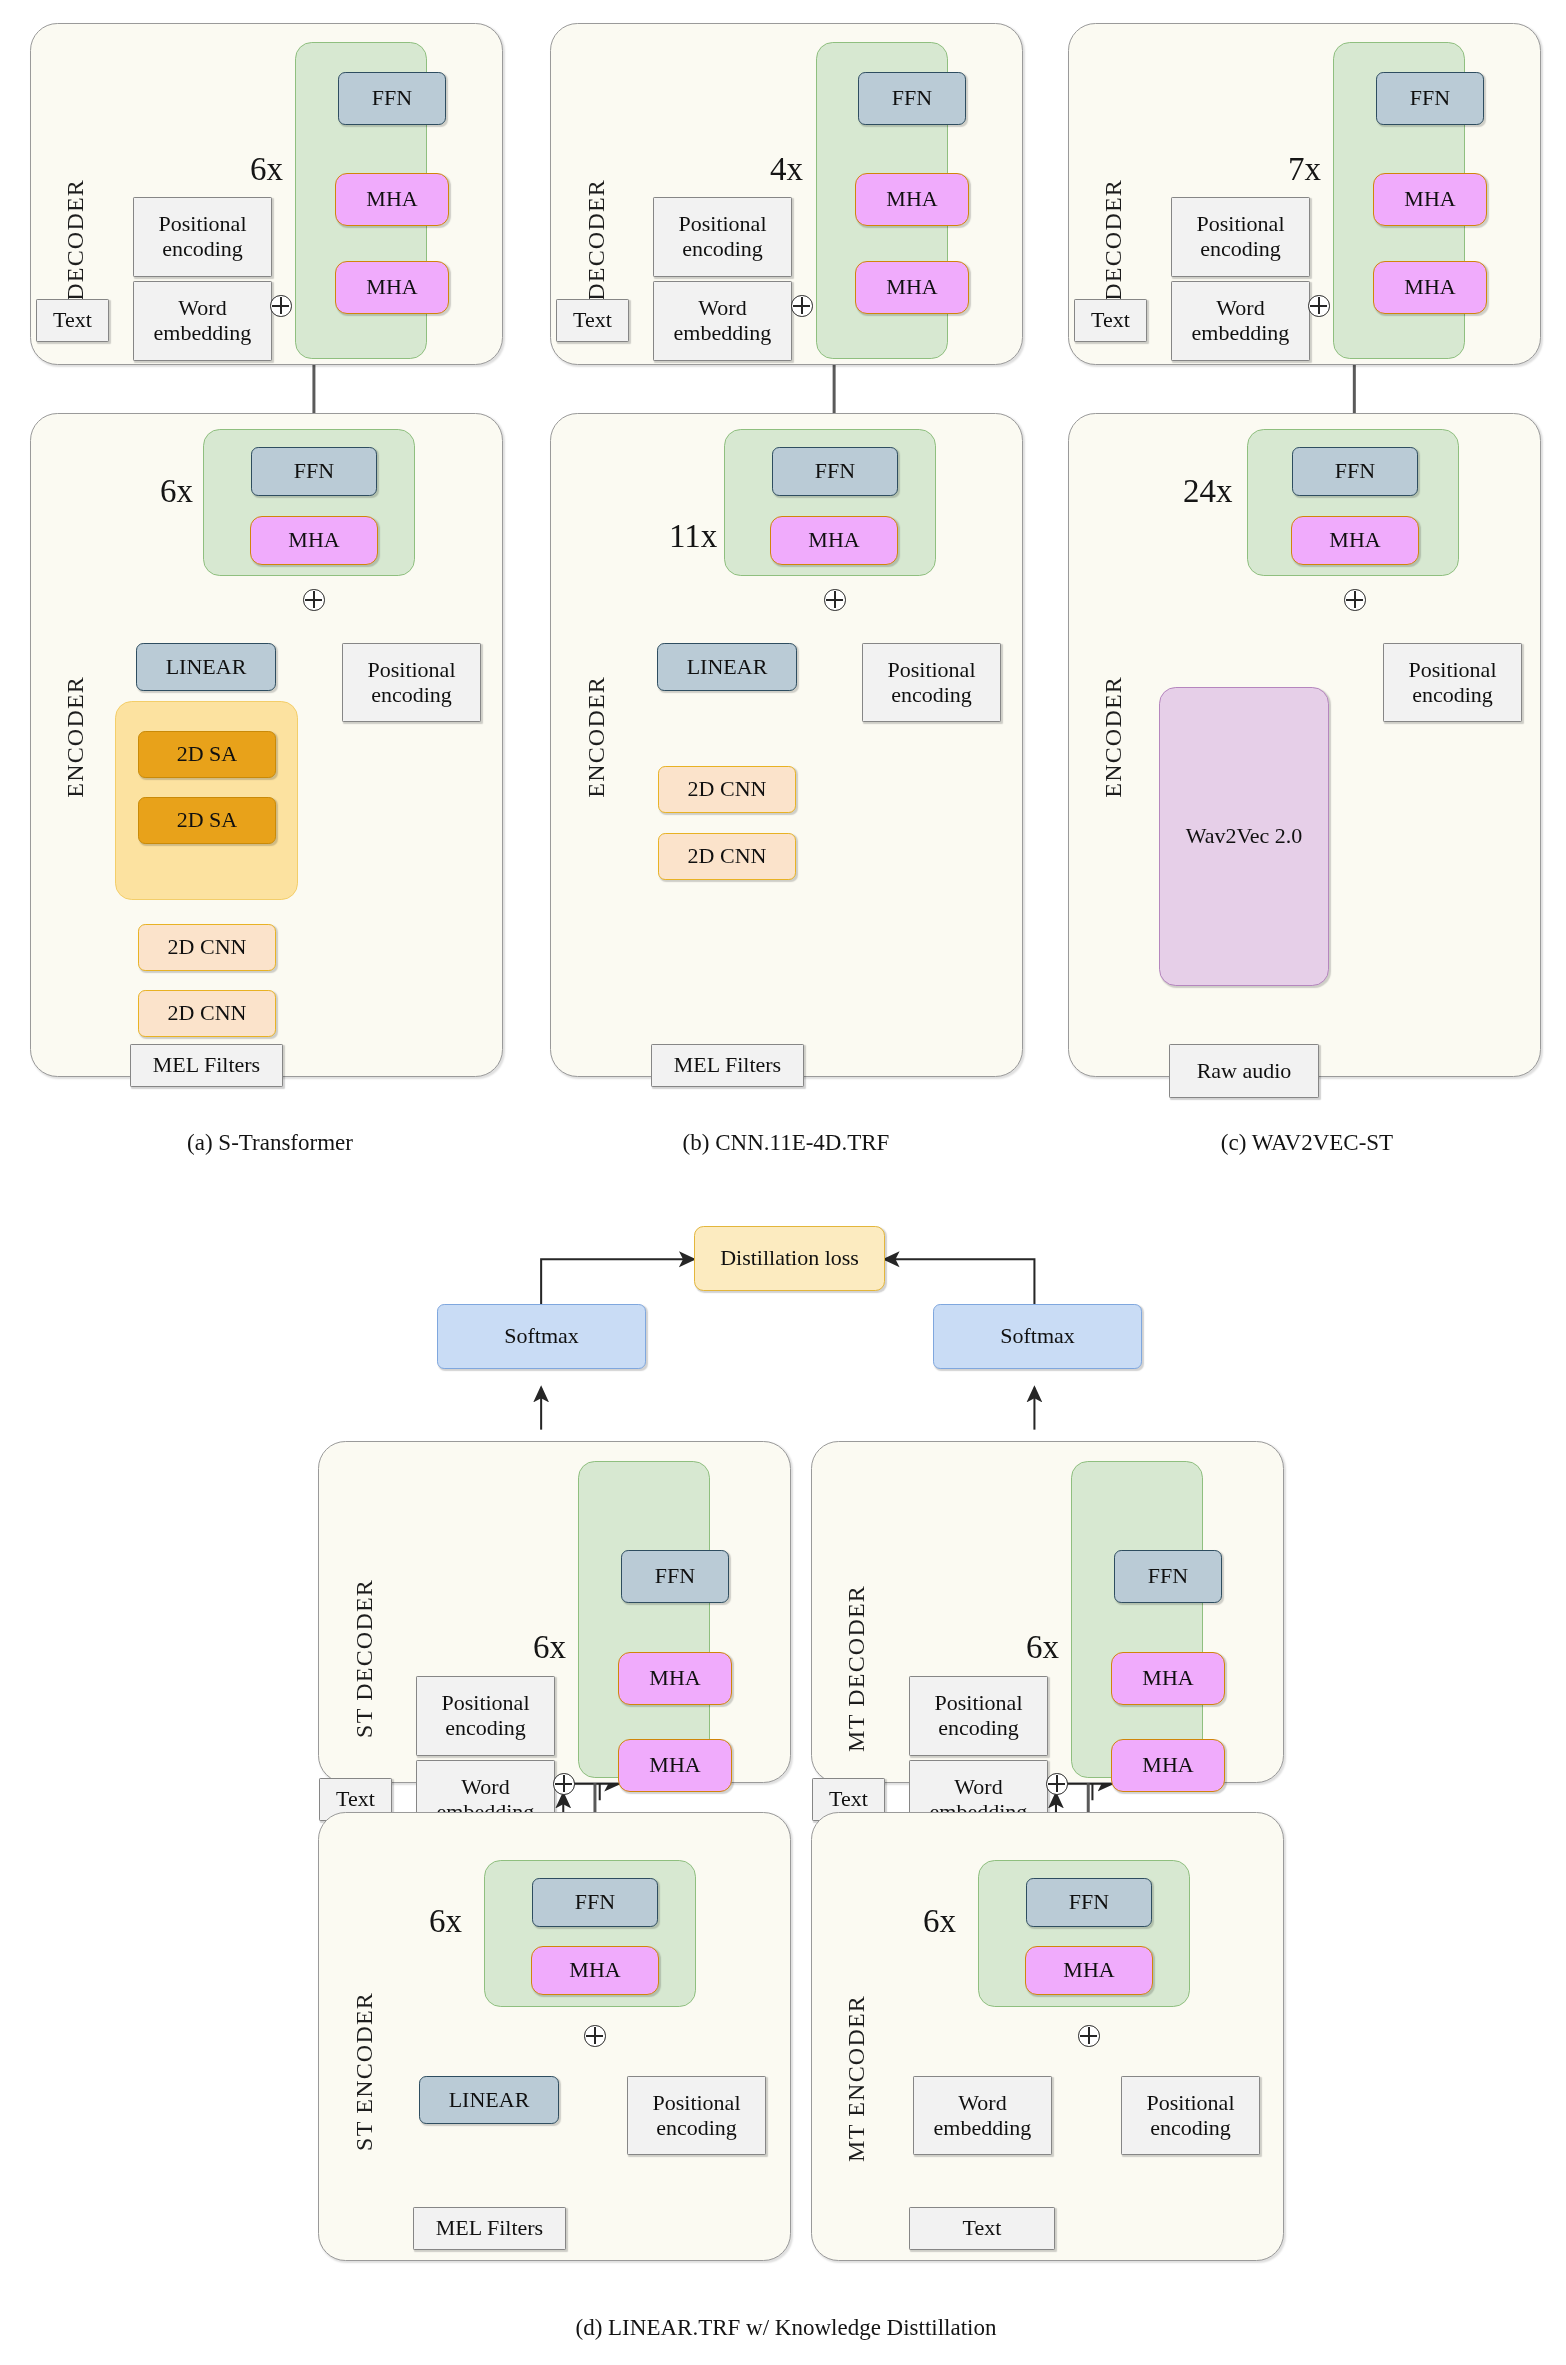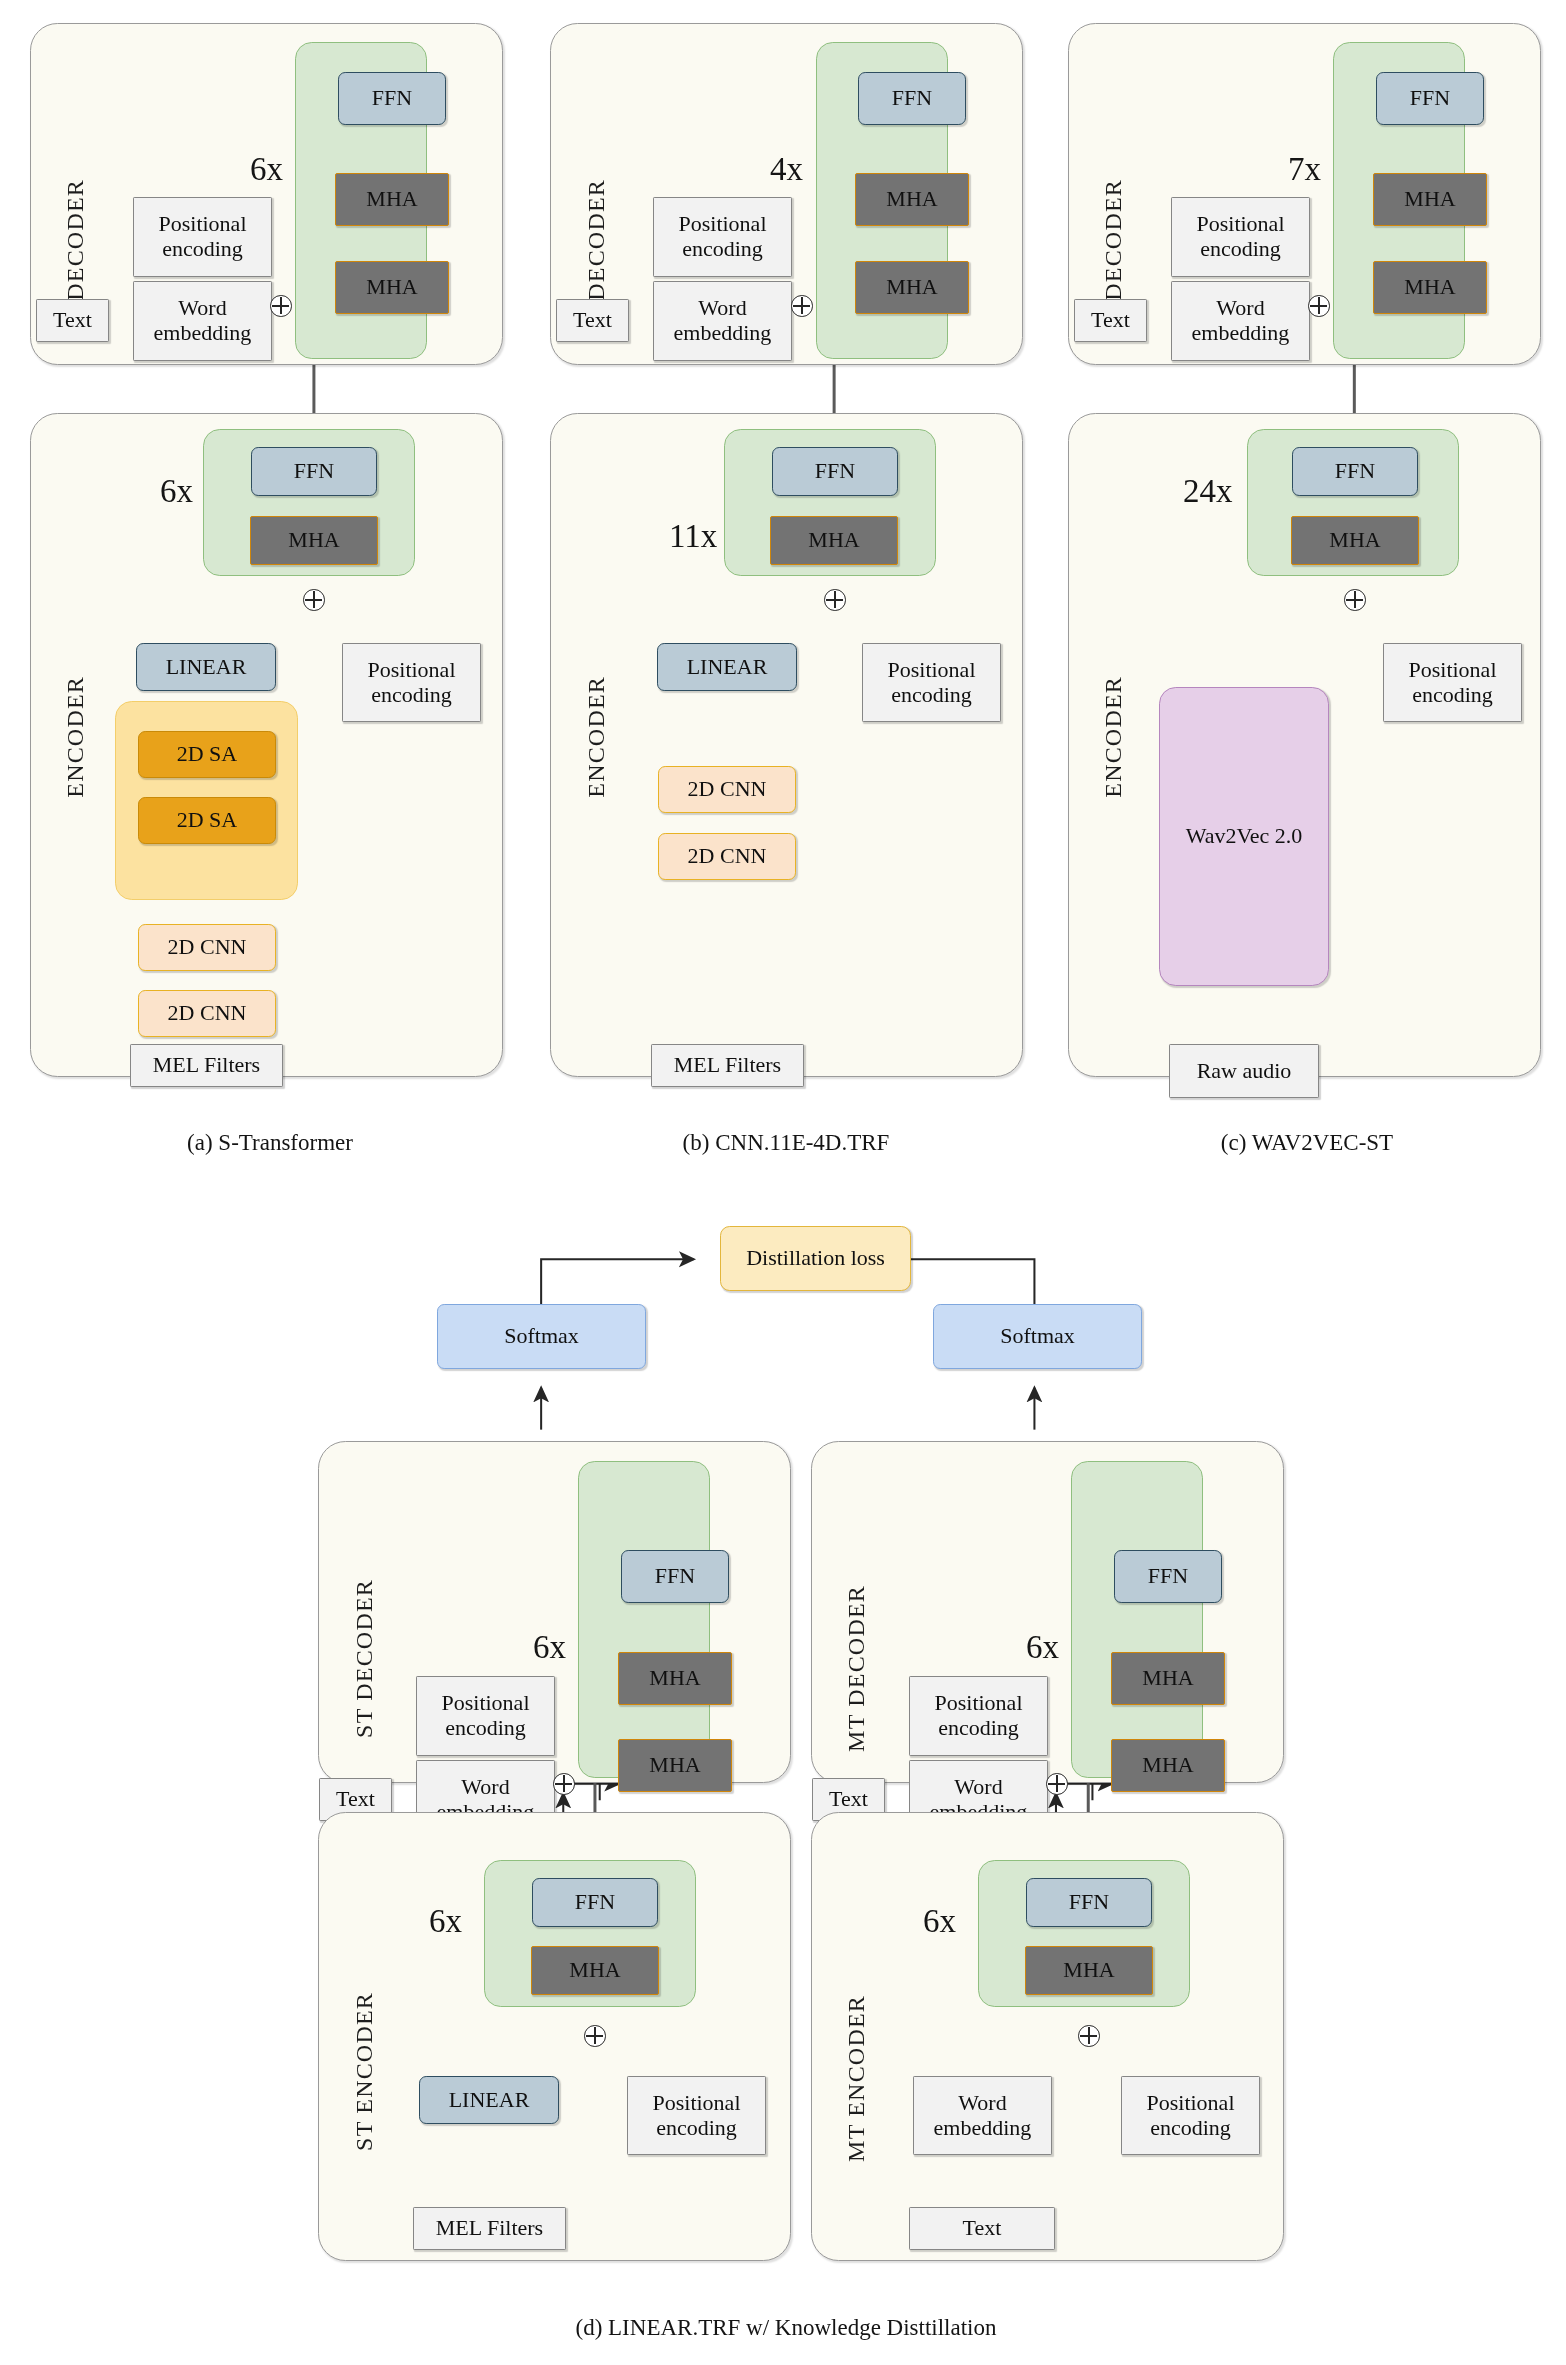--- a/index.html
+++ b/index.html
@@ -19,21 +19,21 @@
   }
   .box{
     position:absolute;box-sizing:border-box;display:flex;
     align-items:center;justify-content:center;text-align:center;
     line-height:1.12;font-size:22px;color:#101010;
   }
   .gray{background:#F2F2F2;border:1.8px solid #868686;border-radius:1.2px;
         box-shadow:1.2px 1.2px 1.2px rgba(0,0,0,0.18);}
   .ffn{background:#BACBD6;border:1.8px solid #2E4D60;border-radius:7.2px;
        box-shadow:1.2px 1.2px 1.2px rgba(0,0,0,0.18);}
-  .mha{background:#737373;border:1.8px solid #D0860A;border-radius:2px;
+  .mha{background:#f0abfc;border:1.8px solid #D0860A;border-radius:12px;
        box-shadow:1.2px 1.2px 1.2px rgba(0,0,0,0.18);}
   .sa{background:#E8A21A;border:1.8px solid #C98A08;border-radius:7.2px;
       box-shadow:1.2px 1.2px 1.2px rgba(0,0,0,0.18);}
   .cnn{background:#FBE3CB;border:1.8px solid #E8B224;border-radius:7.2px;
        box-shadow:1.2px 1.2px 1.2px rgba(0,0,0,0.18);}
   .sawrap{position:absolute;background:#FCE2A0;border:1.8px solid #F3CE6A;
           border-radius:16.7px;box-sizing:border-box;}
   .grnwrap{position:absolute;background:#D7E8D1;border:1.8px solid #8FBF7F;
            border-radius:16.7px;box-sizing:border-box;}
   .w2v{background:#E6CFE8;border:1.8px solid #B586BE;border-radius:16.7px;
@@ -235,21 +235,21 @@
 <div class="box ffn" style="left:1292px;top:447px;width:126px;height:49px;">FFN</div>
 <div class="box mha" style="left:1291px;top:516px;width:128px;height:49px;">MHA</div>
 <div class="rep" style="left:1183px;top:473px;">24x</div>
 <div class="plus" style="left:1344px;top:589px;width:21.5px;height:21.5px;"></div>
 <div class="box w2v" style="left:1159px;top:687px;width:170px;height:299px;">Wav2Vec 2.0</div>
 <div class="box gray" style="left:1383px;top:643px;width:139px;height:79px;white-space:pre-line;">Positional
 encoding</div>
 <div class="box gray" style="left:1169px;top:1044px;width:150px;height:54px;">Raw audio</div>
 <div class="cap" style="left:1041px;top:1130px;width:532px;">(c) WAV2VEC-ST</div>
 
-<div class="box distloss" style="left:720px;top:1226px;width:191px;height:65px;">Distillation loss</div>
+<div class="box distloss" style="left:694px;top:1226px;width:191px;height:65px;">Distillation loss</div>
 <div class="box softmax" style="left:437px;top:1304px;width:209px;height:65px;">Softmax</div>
 <div class="box softmax" style="left:933px;top:1304px;width:209px;height:65px;">Softmax</div>
 
 <div class="panel" style="left:318px;top:1441px;width:473px;height:342px;"></div>
 <div class="vlabel" style="left:351px;top:1579px;">ST DECODER</div>
 <div class="grnwrap" style="left:578px;top:1461px;width:132px;height:317px;"></div>
 <div class="box ffn" style="left:621px;top:1550px;width:108px;height:53px;">FFN</div>
 <div class="box mha" style="left:618px;top:1652px;width:114px;height:53px;">MHA</div>
 <div class="box mha" style="left:618px;top:1739px;width:114px;height:53px;">MHA</div>
 <div class="rep" style="left:533px;top:1629px;">6x</div>

